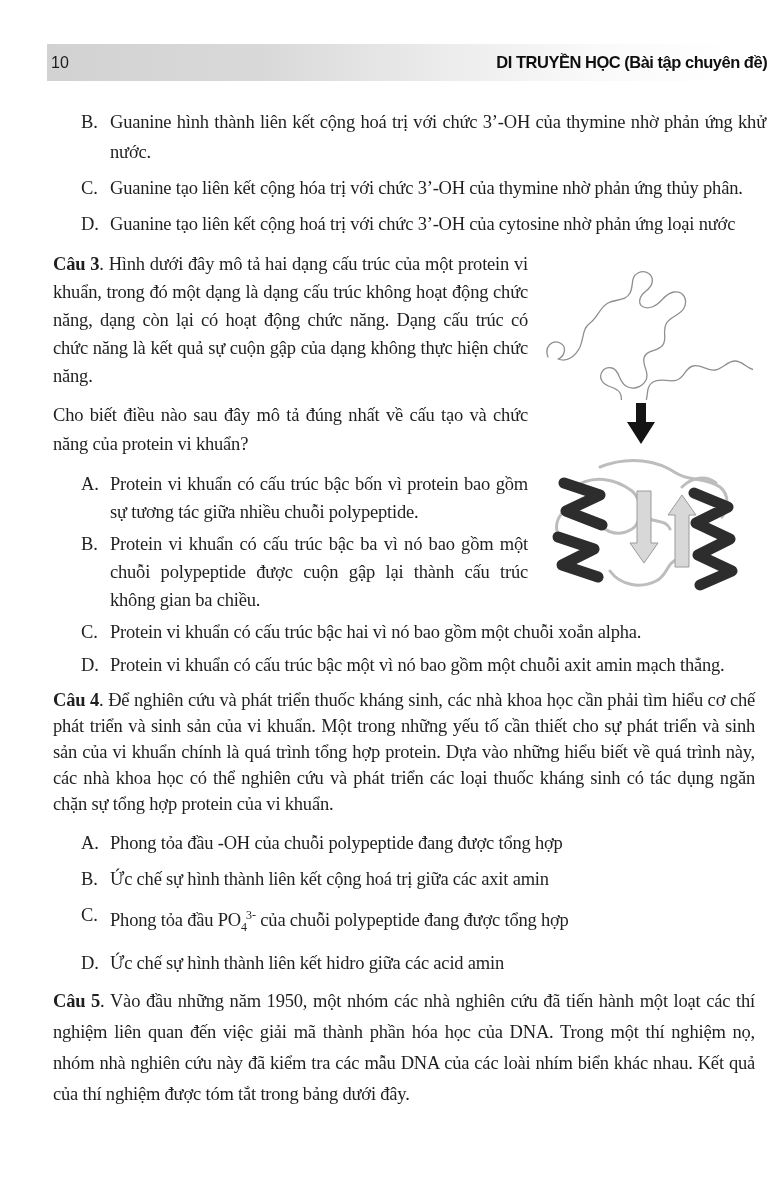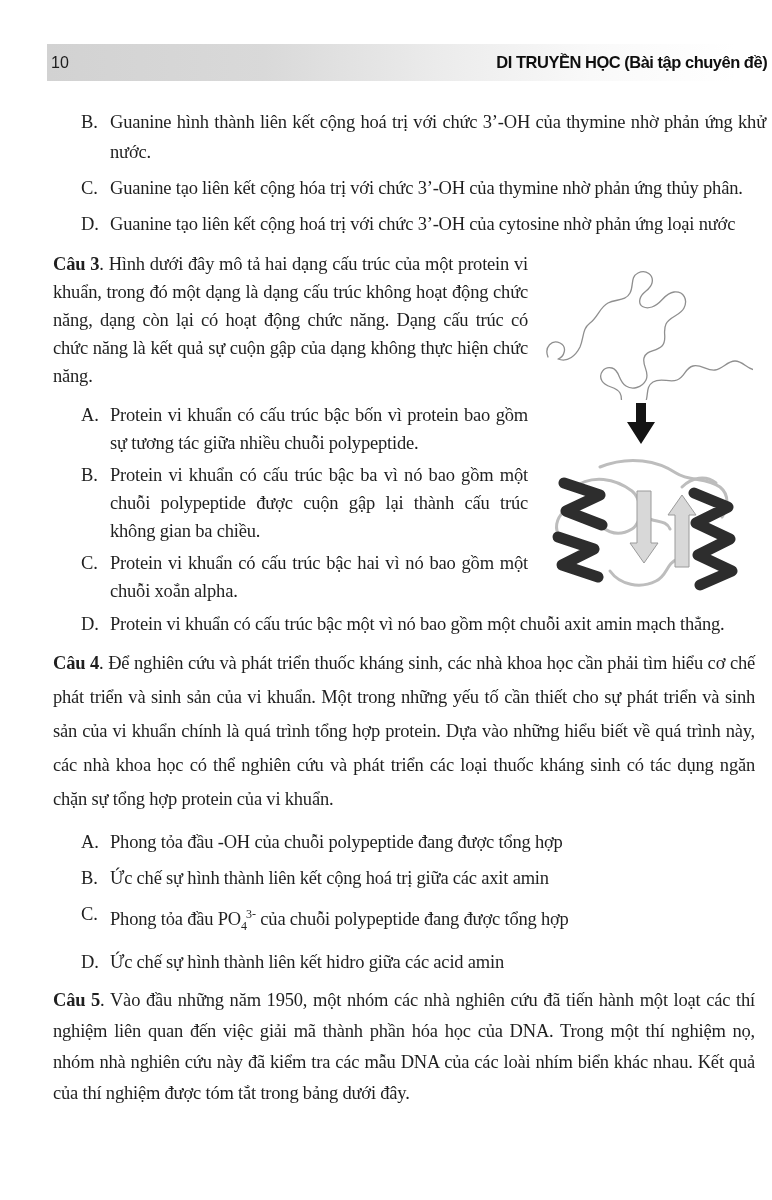--- a/index.html
+++ b/index.html
@@ -42,21 +42,21 @@
   .fig-arrow { margin:3px 0 4px 86px; }
   .fig-folded { margin-left:4px; }
   .q3-intro { line-height:28px; }
   .q3-prompt { margin-top:8px; line-height:29px; }
   .q3-opts { margin-top:6px; }
   .q3-opts .opt { line-height:28px; margin-bottom:4px; }
   .clear-r { clear:right; }
   .q3-opt-d { padding-left:39px; margin-top:4px; }
   .q3-opt-d .opt { line-height:30px; }
   
-  .q4-intro { margin-top:7px; line-height:34px; }
+  .q4-intro { margin-top:7px; line-height:26px; }
   .q4-prompt { margin-top:8px; line-height:30px; }
   .q4-opts { margin-top:6px; }
   .q4-opts .opt { line-height:30px; margin-bottom:6px; }
   sub { font-size:12px; letter-spacing:0; }
   sup { font-size:12px; letter-spacing:0; margin-left:-1px; }
   
   .q5-para { margin-top:8px; line-height:31px;font-family:Liberation Serif, serif; }
 </style>
 </head>
 <body>
@@ -123,20 +123,21 @@
           <g fill="none" stroke="#2d2d2d" stroke-width="11" stroke-linejoin="round" stroke-linecap="round">
             <path d="M22,34 L58,46 L24,62 L60,76"></path>
             <path d="M16,88 L52,100 L20,116 L56,128"></path>
             <path d="M152,44 L186,58 L154,74 L188,90 L156,106 L190,122 L158,136"></path>
           </g>
         </svg>
       </div>
 
       <p class="para q3-intro"><b class="qlabel">Câu 3</b><span>. Hình dưới đây mô tả hai dạng cấu trúc của một protein vi khuẩn, trong đó một dạng là dạng cấu trúc không hoạt động chức năng, dạng còn lại có hoạt động chức năng. Dạng cấu trúc có chức năng là kết quả sự cuộn gập của dạng không thực hiện chức năng.</span></p>
 
+      <p class="para q3-prompt">Cho biết điều nào sau đây mô tả đúng nhất về cấu tạo và chức năng của protein vi khuẩn?</p>
 
       <div class="opts q3-opts">
         <div class="opt">
           <span class="opt-label">A.</span>
           <span class="opt-text">Protein vi khuẩn có cấu trúc bậc bốn vì protein bao gồm sự tương tác giữa nhiều chuỗi polypeptide.</span>
         </div>
         <div class="opt">
           <span class="opt-label">B.</span>
           <span class="opt-text">Protein vi khuẩn có cấu trúc bậc ba vì nó bao gồm một chuỗi polypeptide được cuộn gập lại thành cấu trúc không gian ba chiều.</span>
         </div>

